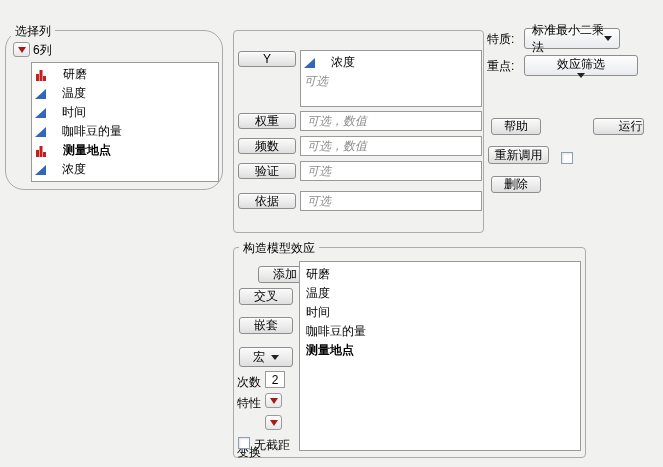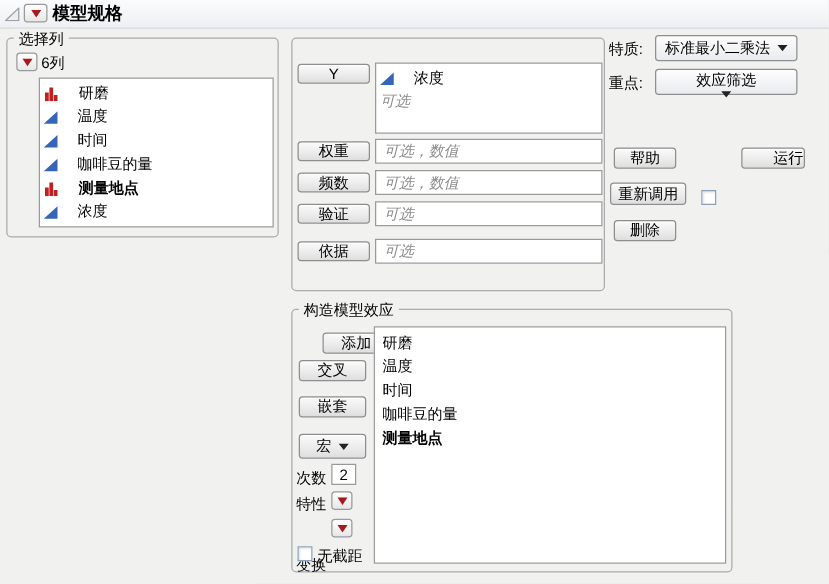--- a/index.html
+++ b/index.html
@@ -97,31 +97,22 @@
     position:absolute; box-sizing:border-box; width:20px; height:17px;
     border:1px solid #9a9a9a; background:#fff; text-align:center;
     font-size:12px; padding:0; font-family:inherit;
   }
 </style>
 </head>
 <body>
 
 <div class="stage">
 
-  <div class="titlebar">
-    <svg class="disclosure" viewBox="0 0 12 11">
-      <polygon points="11,0.5 11,10.5 0.5,10.5" fill="#eceef0" stroke="#9aa0a6" stroke-width="1"></polygon>
-    </svg>
-    <div class="redtri-btn" style="left:19px; top:3px;">
-      <span class="redtri"></span>
-    </div>
-    <span class="title-text">模型规格</span>
-  </div>
-
-  <div class="groupbox" style="left:5px; top:30px; width:218px; height:160px;">
+
+  <div class="groupbox" style="left:5px; top:30px; width:218px; height:160px;border-radius:19px;">
     <span class="group-label">选择列</span>
     <div class="redtri-btn small" style="left:7px; top:11px;">
       <span class="redtri"></span>
     </div>
     <span class="side-label" style="left:27px; top:11px;">6列</span>
     <div class="field" style="left:25px; top:31px; width:188px; height:120px; padding-top:2px;">
       <div class="row">
         <svg class="nom-icon" viewBox="0 0 12 12">
             <rect x="1" y="5" width="3" height="7" fill="#c0201e"></rect>
             <rect x="4.5" y="1" width="3" height="11" fill="#c0201e"></rect>
@@ -202,21 +193,21 @@
       <span>依据</span>
     </div>
     <div class="field" style="left:66px; top:160px; width:182px; height:20px;">
       <div class="field-inline">
           <span class="ph">可选</span>
         </div>
     </div>
   </div>
 
   <span class="side-label" style="left:487px; top:31px;">特质:</span>
-  <div class="combo" style="left:524px; top:28px; width:114px;">
+  <div class="combo" style="left:524px; top:28px; width:96px;">
     <span>标准最小二乘法</span>
     <span class="combo-arrow"></span>
   </div>
 
   <span class="side-label" style="left:487px; top:58px;">重点:</span>
   <div class="combo" style="left:524px; top:55px; width:114px;flex-direction:column;">
     <span>效应筛选</span>
     <span class="combo-arrow"></span>
   </div>
 

